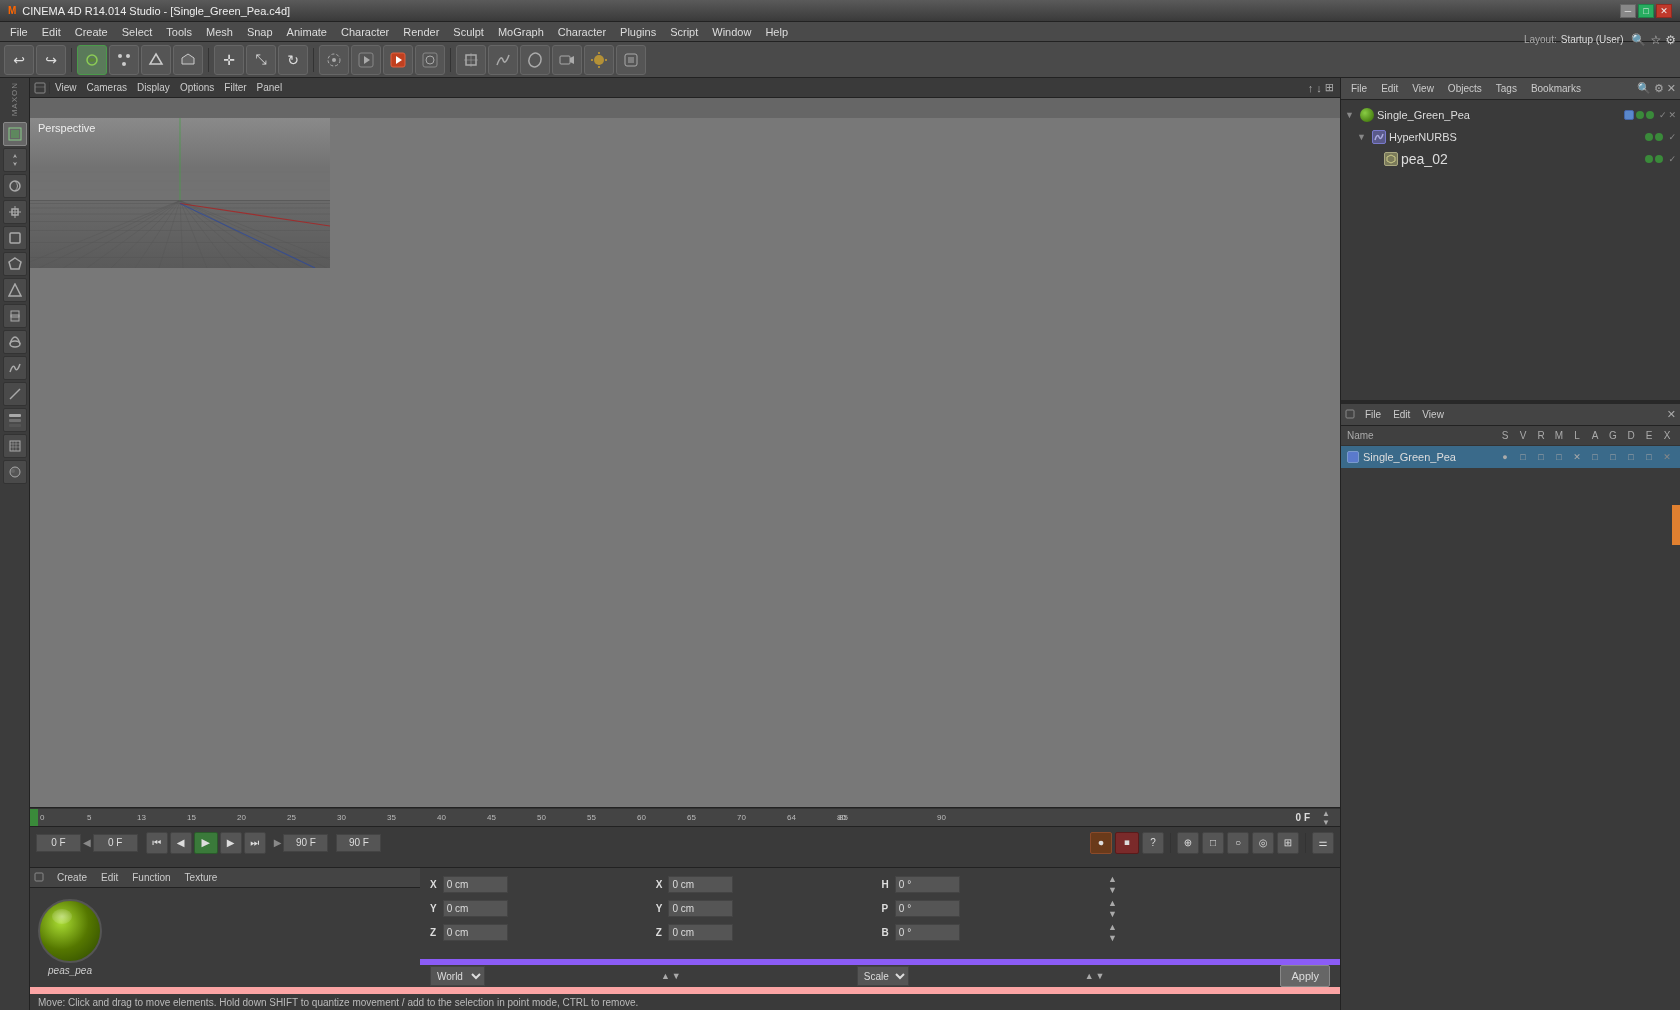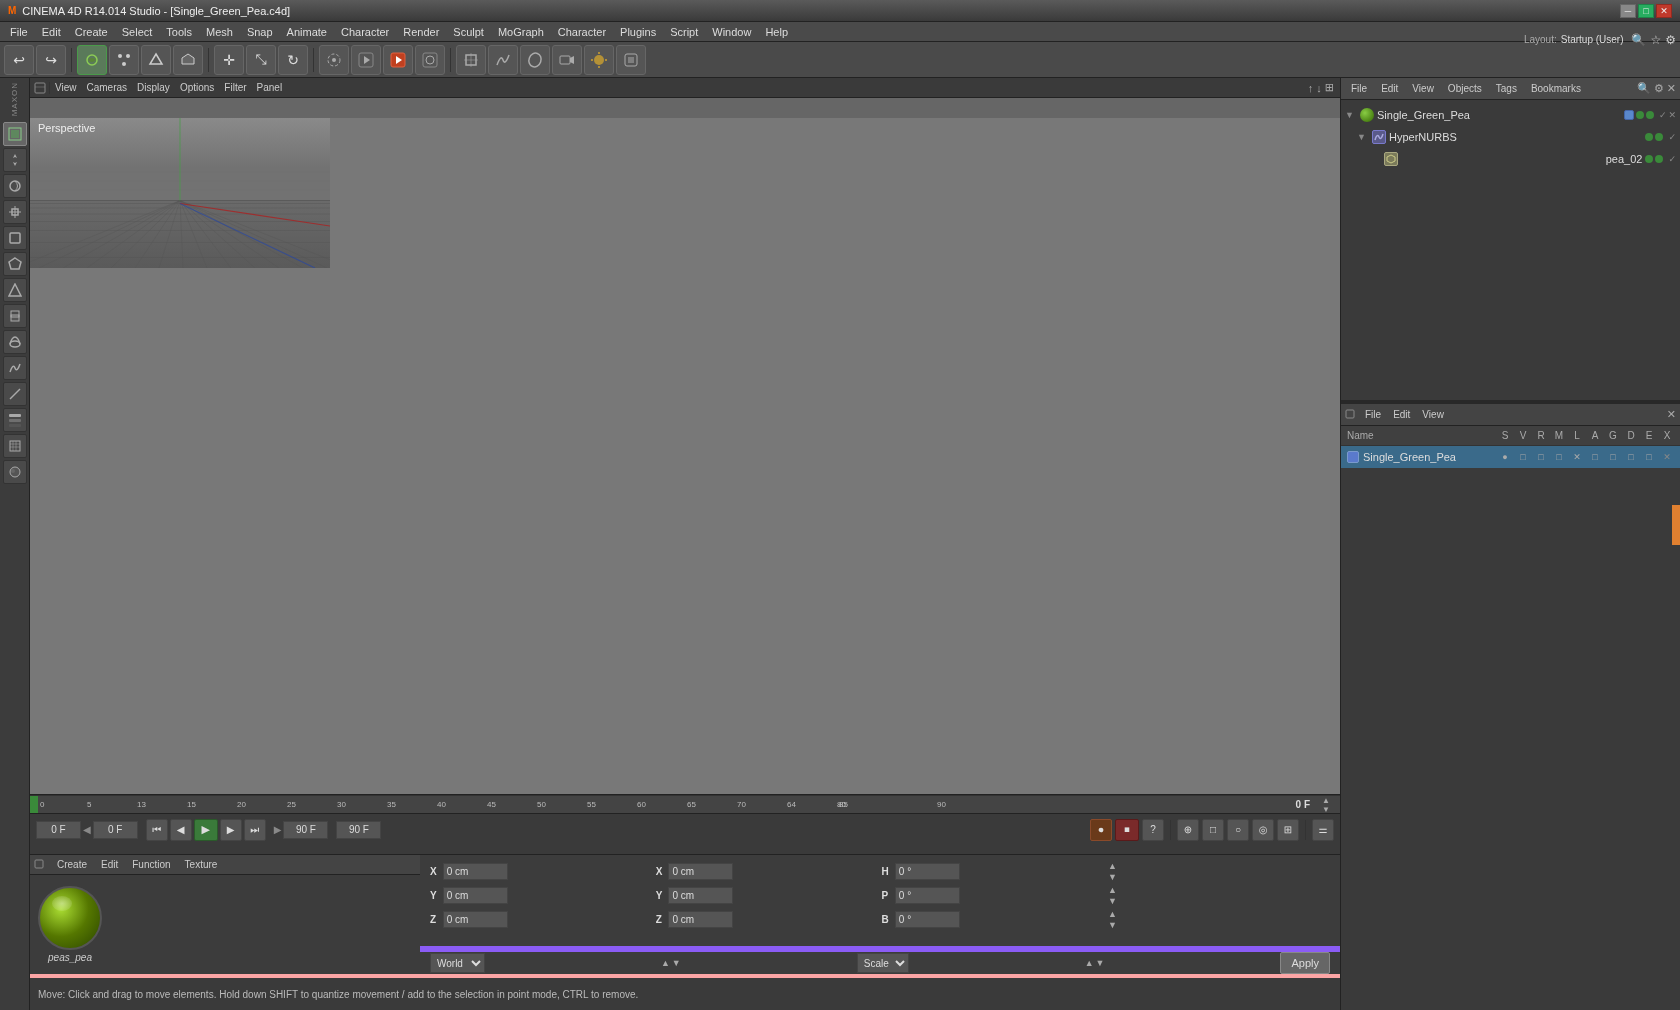--- a/index.html
+++ b/index.html
@@ -400,26 +400,26 @@
       height: 18px;
       background: #555;
       border: 1px solid #444;
       color: #ddd;
       font-size: 10px;
       padding: 0 2px;
     }
 
     
     #status-bar {
-      height: 36px;
+      height: 23px;
       background: #3a3a3a;
       display: flex;
       align-items: center;
       padding: 2px 8px;
-      border-top: 4px solid #fca5a5;
+      border-top: 7px solid #fca5a5;
       font-size: 10px;
       color: #bbb;
     }
 
     
     #orange-tab {
       position: fixed;
       right: 0;
       top: 50%;
       width: 8px;
@@ -1012,21 +1012,21 @@
         <span style="font-size:9px;color:#888;margin-left:2px;">✓</span>
       </div>
 
       <div class="tree-item" style="display:flex;align-items:center;gap:3px;height:22px;padding:0 4px;padding-left:28px;">
         <div style="width:12px;"></div>
         <div style="width:14px;height:14px;background:#7a7a5a;border:1px solid #aaa880;border-radius:2px;flex-shrink:0;display:flex;align-items:center;justify-content:center;">
           <svg width="10" height="10" viewBox="0 0 10 10">
               <polygon points="5,1 9,3 9,7 5,9 1,7 1,3" fill="none" stroke="#ccca88" stroke-width="1"></polygon>
             </svg>
         </div>
-        <span style="flex:1;font-size:11px;color:#ddd;text-align:right;">pea_02</span>
+        <span style="flex:1;font-size:14px;color:#ddd;">pea_02</span>
         <div style="display:flex;gap:2px;align-items:center;">
           <div style="width:8px;height:8px;border-radius:50%;background:#3a8a3a;"></div>
           <div style="width:8px;height:8px;border-radius:50%;background:#3a8a3a;"></div>
         </div>
         <span style="font-size:9px;color:#888;margin-left:2px;">✓</span>
       </div>
     </div>
 
     <div id="right-divider" style="height:4px;background:#282828;cursor:ns-resize;"></div>
 

